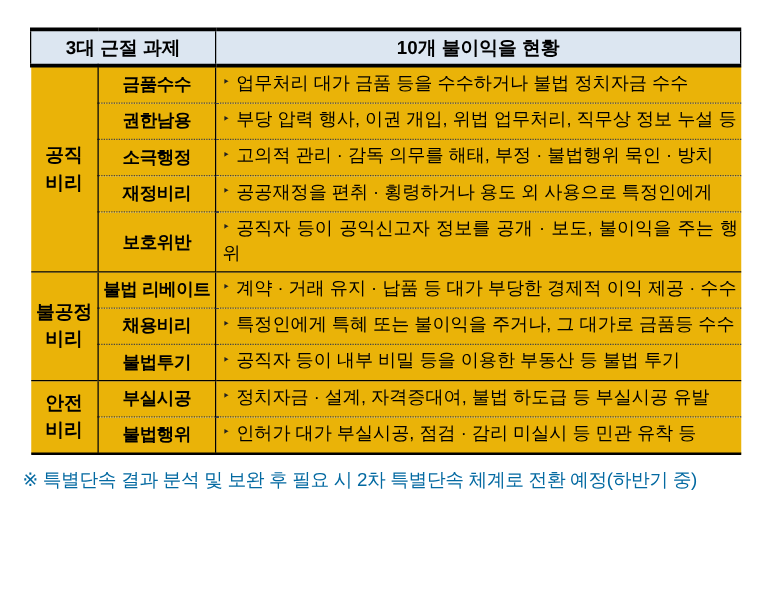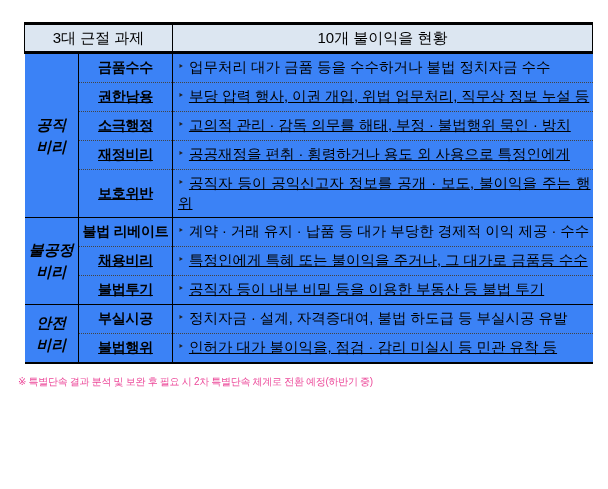--- a/index.html
+++ b/index.html
@@ -13,52 +13,52 @@
     border-collapse:collapse;table-layout:fixed;width:568px;
     border-bottom:2px solid #000;
   }
   col.c1{width:54px}
   col.c2{width:94px}
   col.c3{width:420px}
   thead th{
     background:#dce6f1;
     border-top:3px solid #000;
     border-bottom:3px solid #000;
-    font-size:15px;font-weight:400;
+    font-size:15px;font-weight:700;
     padding:4px 0 3px 0;
     text-align:center;
   }
   th.th-left{border-left:1px solid #000;border-right:1px solid #000;}
   th.th-right{border-right:1px solid #000;}
-  tbody td{vertical-align:middle;background:#3b82f6;}
+  tbody td{vertical-align:middle;background:#eab308;}
   td.group{
     border-right:1px solid #000;
     text-align:center;font-weight:700;font-size:15px;
-    white-space:pre-line;line-height:1.45;font-style:italic;
+    white-space:pre-line;line-height:1.45;
   }
   td.task{
     border-right:1px solid #000;
     text-align:center;font-weight:700;font-size:14px;
     white-space:nowrap;letter-spacing:-0.3px;
     padding:4px 1px;
   }
   td.desc{
     font-size:14.5px;line-height:19px;
     padding:4px 2px 4px 5px;
     text-align:justify;word-break:break-all;
   }
-  tr.sub td.task, tr.sub td.desc{border-top:1px dotted #444;text-decoration:underline;}
+  tr.sub td.task, tr.sub td.desc{border-top:1px dotted #444;}
   tr.newgroup td{border-top:1px solid #000;margin-top:46px;}
   .bullet{
     display:inline-block;font-size:10px;color:#222;
     margin-right:5px;transform:translateY(-2px);
   }
   .footnote{
     margin:11px 0 0 -6px;
-    font-size:10px;letter-spacing:-0.3px;color:#ec4899;
+    font-size:15px;letter-spacing:-0.3px;color:#0369a1;
   }
 </style>
 </head>
 <body>
 
 <div class="page">
   <table class="main">
     <colgroup>
         <col class="c1">
         <col class="c2">
@@ -111,19 +111,19 @@
       </tr>
 
       <tr class="newgroup">
         <td class="group" rowspan="2">안전
 비리</td>
         <td class="task">부실시공</td>
         <td class="desc"><span class="bullet">‣</span><span>정치자금 · 설계, 자격증대여, 불법 하도급 등 부실시공 유발</span></td>
       </tr>
       <tr class="sub">
         <td class="task">불법행위</td>
-        <td class="desc"><span class="bullet">‣</span><span>인허가 대가 불이익을, 점검 · 감리 미실시 등 민관 유착 등</span></td>
+        <td class="desc"><span class="bullet">‣</span><span>인허가 대가 부실시공, 점검 · 감리 미실시 등 민관 유착 등</span></td>
       </tr>
     </tbody>
   </table>
 
   <div class="footnote">※ 특별단속 결과 분석 및 보완 후 필요 시 2차 특별단속 체계로 전환 예정(하반기 중)</div>
 </div>
 
 </body></html>

